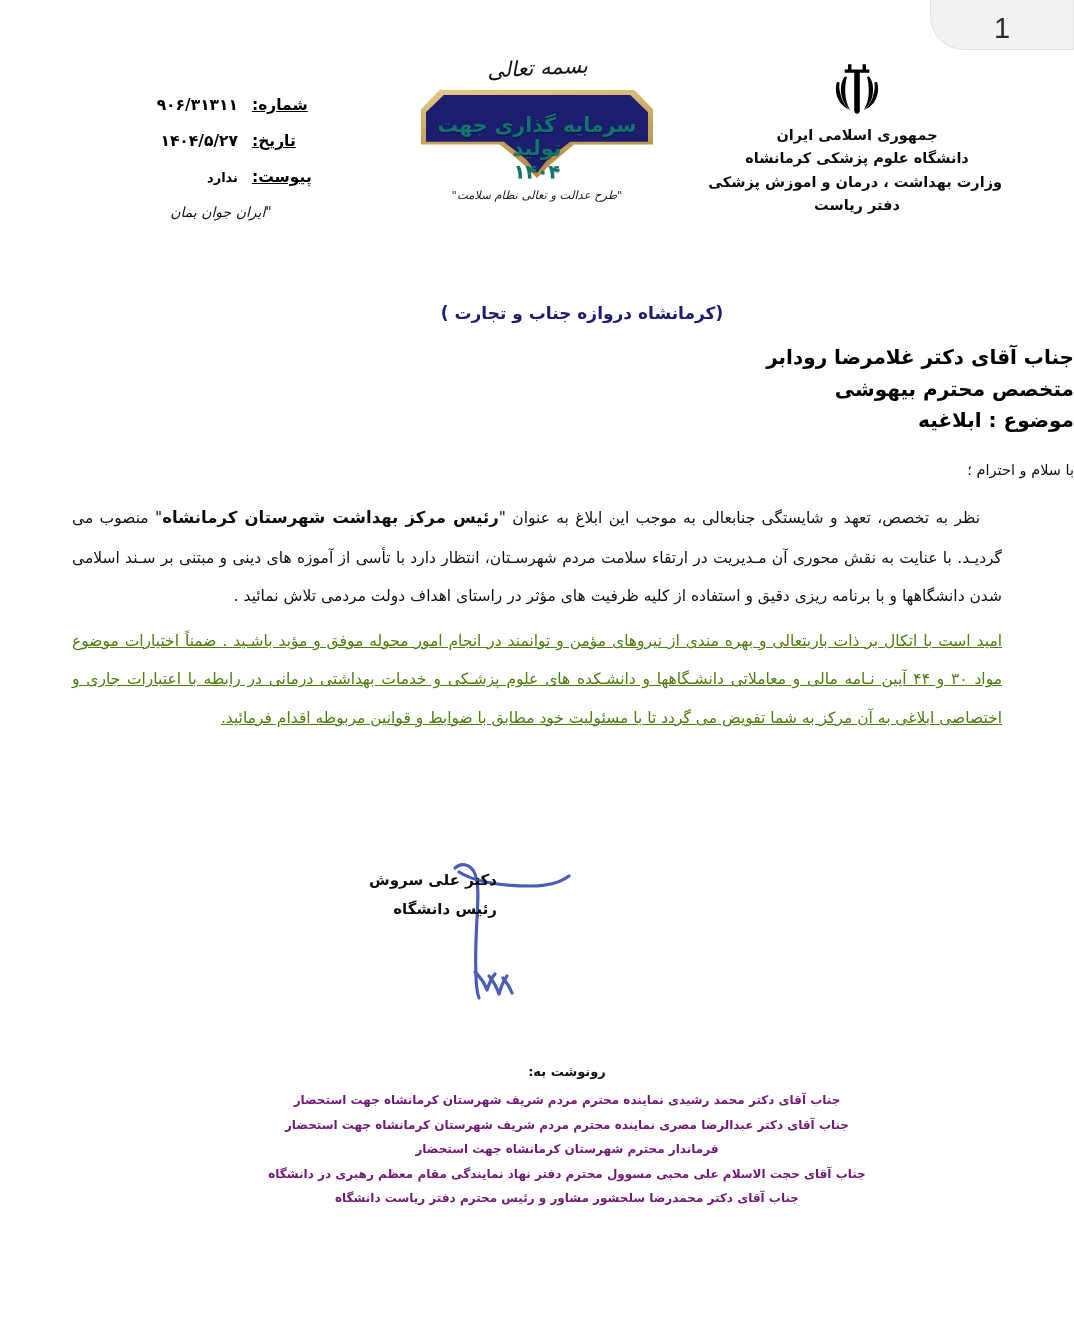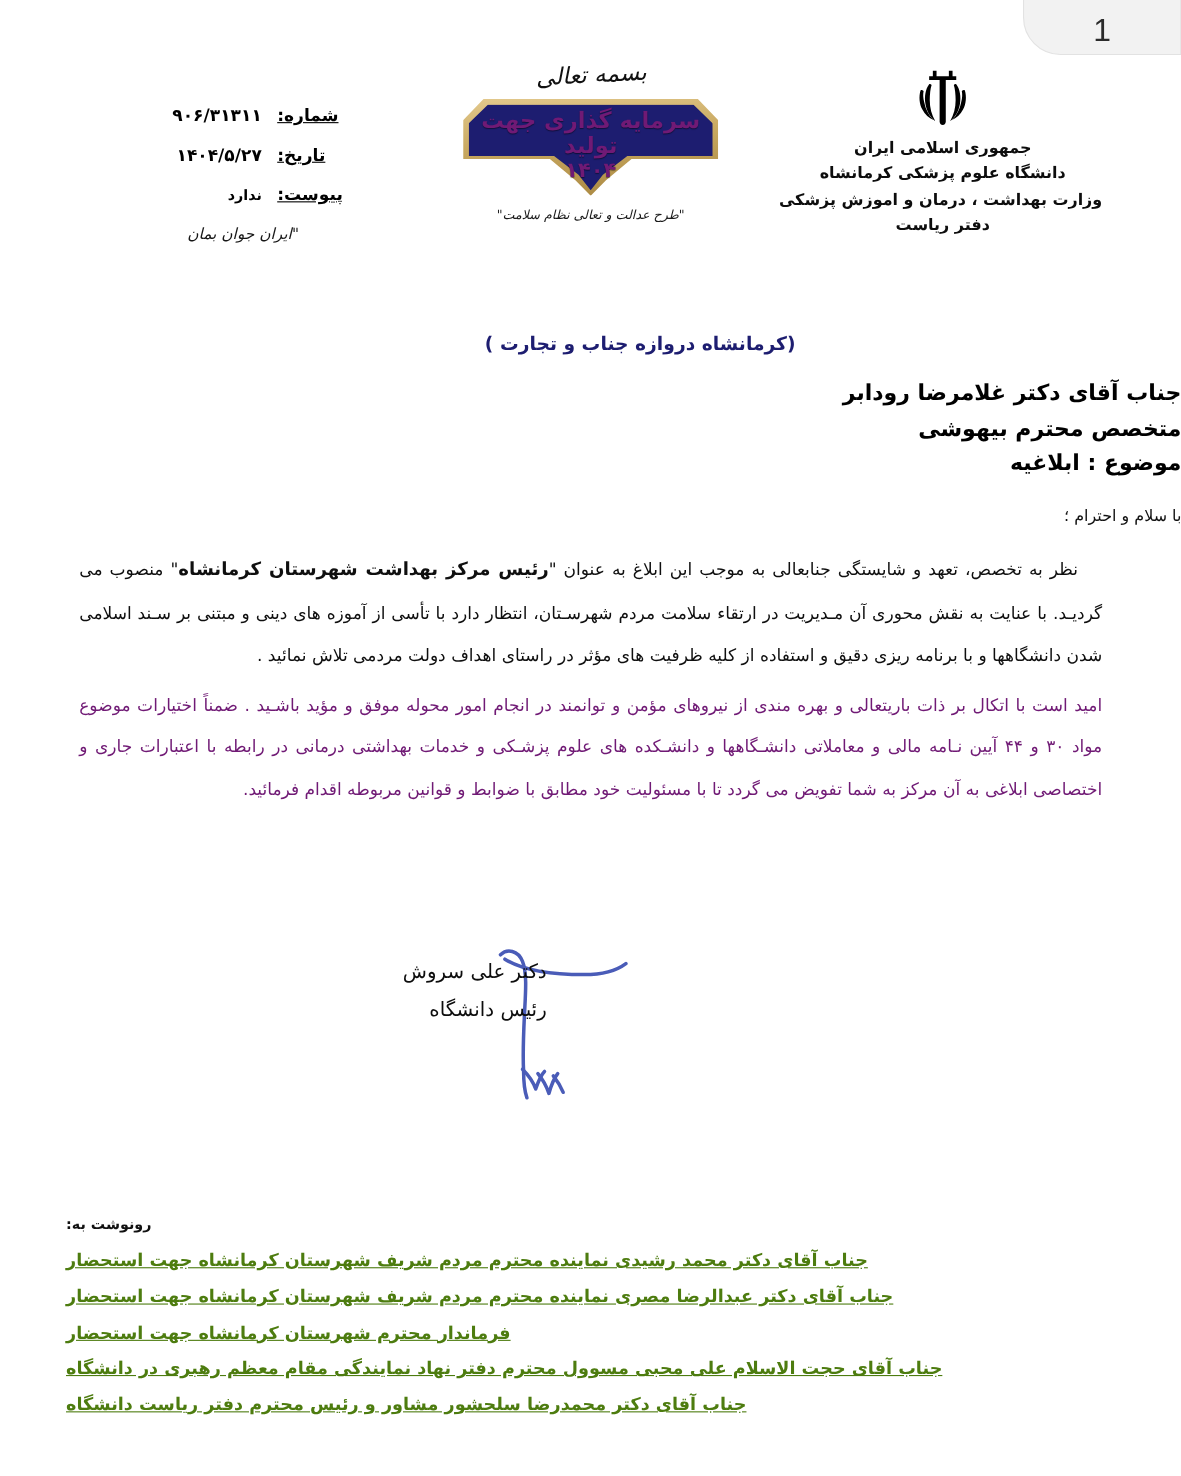--- a/index.html
+++ b/index.html
@@ -117,25 +117,25 @@
     top: 5px; left: 5px; right: 5px; bottom: 5px;
     background: #1d1d70;
     clip-path: polygon(
       8% 0%, 92% 0%, 100% 22%, 100% 60%,
       65% 60%, 55% 82%, 50% 100%, 45% 82%, 35% 60%,
       0% 60%, 0% 22%);
     border-radius: 9px;
   }
   #slogan-badge .badge-text {
     position: absolute;
-    top: 8px;
-    left: 0;
-    right: 0;
-    text-align: center;
-    color: #701a75;
+    top: 24px;
+    left: 0;
+    right: 0;
+    text-align: center;
+    color: #0f766e;
     z-index: 3;
   }
   #slogan-badge .badge-line1 {
     font-size: 20.5px;
     font-weight: bold;
     line-height: 1.12;
     letter-spacing: -0.2px;
     text-shadow: 0 1px 1px rgba(0,0,0,.45);
   }
   #slogan-badge .badge-line2 {
@@ -271,80 +271,80 @@
     font-size: 16.5px;
   }
   #body-p2 {
     position: absolute;
     top: 622px;
     right: 72px;
     left: 72px;
     text-align: justify;
     font-size: 15.5px;
     line-height: 2.48;
-    color: #701a75;
+    color: #4d7c0f;
+    text-decoration: underline;
   }
 
   
   #signature {
     position: absolute;
     top: 866px;
     left: 0;
     right: 0;
     margin: 0 auto;
     width: 260px;
     padding-right: 170px;
     box-sizing: border-box;
   }
   #sig-names {
     position: relative;
     z-index: 2;
     text-align: right;
     padding-right: 0;
   }
   #sig-names .sig-line {
-    font-size: 18px;
-    font-weight: normal;
+    font-size: 15px;
+    font-weight: bold;
     color: #0d0d0d;
     line-height: 1.95;
     white-space: nowrap;
   }
   #sig-ink {
     position: absolute;
     top: -10px;
     right: 92px;
     width: 130px;
     height: 155px;
     z-index: 1;
     pointer-events: none;
   }
 
   
   #cc-block {
     position: absolute;
-    top: 1106px;
+    top: 1064px;
     right: 0;
     left: 0;
     padding-left: 60px;
-    text-align: left;
+    text-align: center;
     box-sizing: border-box;
   }
   #cc-title {
     font-size: 13px;
     font-weight: bold;
     color: #111111;
     margin-bottom: 9px;
   }
   .cc-item {
-    font-size: 16px;
-    font-weight: bold;
-    color: #4d7c0f;
+    font-size: 12px;
+    font-weight: bold;
+    color: #701a75;
     line-height: 2.05;
     white-space: nowrap;
-    text-decoration: underline;
   }
 </style>
 </head>
 <body>
 
 <div id="page">
 
   <div id="page-badge">
     <span class="num">1</span>
   </div>

